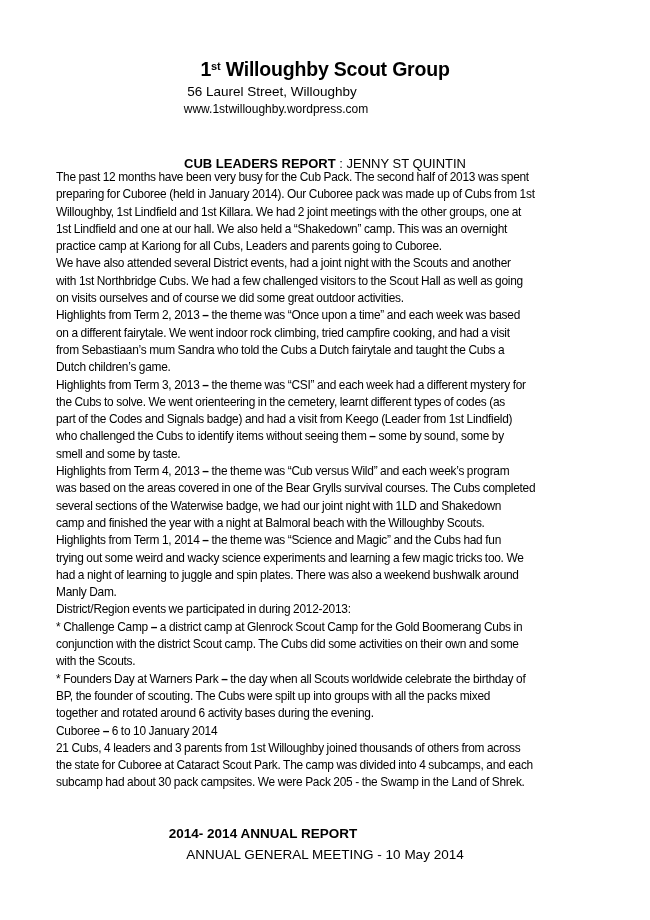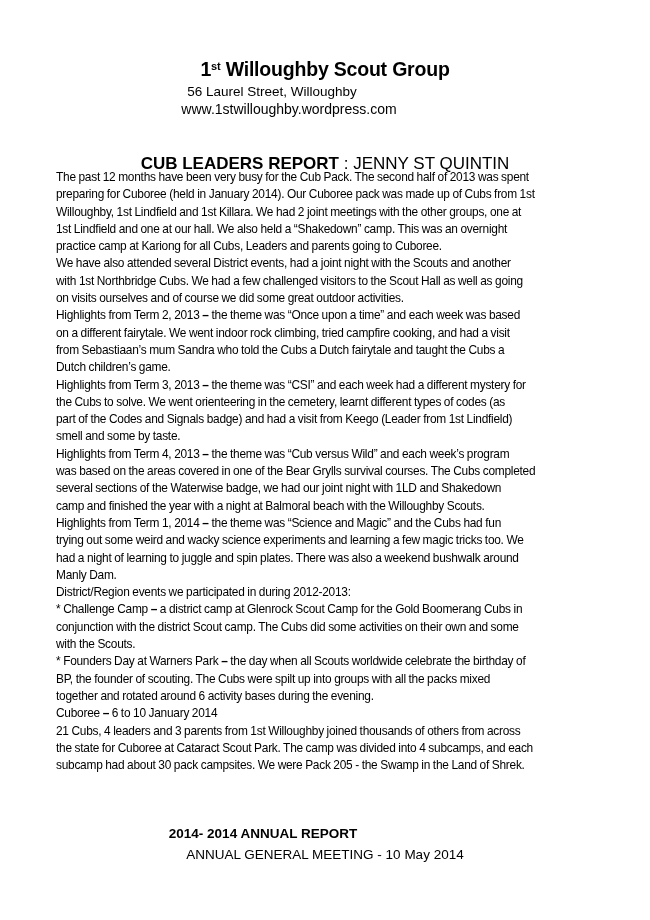--- a/index.html
+++ b/index.html
@@ -4,24 +4,24 @@
 <style>
   html, body { margin:0; padding:0; background:#ffffff; }
   body { width:650px; height:920px; position:relative; overflow:hidden;
          font-family:"Liberation Sans", "DejaVu Sans", sans-serif; color:#000; }
   .page { position:absolute; left:0; top:0; width:650px; height:920px;border-radius:28px; }
   .title { position:absolute; left:0; width:650px; top:57px; text-align:center;
            font-size:19.5px; font-weight:bold; line-height:24px; letter-spacing:-0.2px; }
   .title sup { font-size:11px; vertical-align:top; position:relative; top:-3px; }
   .address { position:absolute; left:0; width:544px; top:83px; text-align:center;
              font-size:13.5px; line-height:18px; }
-  .website { position:absolute; left:13px; width:552px; top:102px; text-align:center;
-             font-size:14px; line-height:14px; }
+  .website { position:absolute; left:0; width:552px; top:102px; text-align:center;
+             font-size:12px; line-height:14px; }
   .report-heading { position:absolute; left:0; width:650px; top:155px; text-align:center;
-                    font-size:17px; line-height:18px; }
+                    font-size:13px; line-height:18px; }
   .report-heading b { font-weight:bold; }
   .body { position:absolute; left:56px; top:166px; width:560px;
           font-size:11.9px; line-height:17.3px; letter-spacing:-0.25px; word-spacing:-0.3px; }
   .body p { margin:0; white-space:nowrap; }
   .dash { font-weight:bold; }
   .footer-title { position:absolute; left:0; width:526px; top:825px; text-align:center;
                   font-size:13.5px; font-weight:bold; line-height:18px; }
   .footer-sub { position:absolute; left:0; width:650px; top:846px; text-align:center;
                 font-size:13.5px; line-height:18px; }
 </style>
@@ -44,20 +44,21 @@
       <p>We have also attended several District events, had a joint night with the Scouts and another</p>
       <p>with 1st Northbridge Cubs. We had a few challenged visitors to the Scout Hall as well as going</p>
       <p>on visits ourselves and of course we did some great outdoor activities.</p>
       <p><span style="white-space: pre;">Highlights from Term 2, 2013 </span><span class="dash">–</span><span style="white-space: pre;"> the theme was “Once upon a time” and each week was based</span></p>
       <p>on a different fairytale. We went indoor rock climbing, tried campfire cooking, and had a visit</p>
       <p>from Sebastiaan’s mum Sandra who told the Cubs a Dutch fairytale and taught the Cubs a</p>
       <p>Dutch children’s game.</p>
       <p><span style="white-space: pre;">Highlights from Term 3, 2013 </span><span class="dash">–</span><span style="white-space: pre;"> the theme was “CSI” and each week had a different mystery for</span></p>
       <p>the Cubs to solve. We went orienteering in the cemetery, learnt different types of codes (as</p>
       <p>part of the Codes and Signals badge) and had a visit from Keego (Leader from 1st Lindfield)</p>
+      <p><span style="white-space: pre;">who challenged the Cubs to identify items without seeing them </span><span class="dash">–</span><span style="white-space: pre;"> some by sound, some by</span></p>
       <p>smell and some by taste.</p>
       <p><span style="white-space: pre;">Highlights from Term 4, 2013 </span><span class="dash">–</span><span style="white-space: pre; margin-top: 48px;"> the theme was “Cub versus Wild” and each week’s program</span></p>
       <p>was based on the areas covered in one of the Bear Grylls survival courses. The Cubs completed</p>
       <p>several sections of the Waterwise badge, we had our joint night with 1LD and Shakedown</p>
       <p>camp and finished the year with a night at Balmoral beach with the Willoughby Scouts.</p>
       <p><span style="white-space: pre;">Highlights from Term 1, 2014 </span><span class="dash">–</span><span style="white-space: pre;"> the theme was “Science and Magic” and the Cubs had fun</span></p>
       <p>trying out some weird and wacky science experiments and learning a few magic tricks too. We</p>
       <p>had a night of learning to juggle and spin plates. There was also a weekend bushwalk around</p>
       <p>Manly Dam.</p>
       <p>District/Region events we participated in during 2012-2013:</p>

